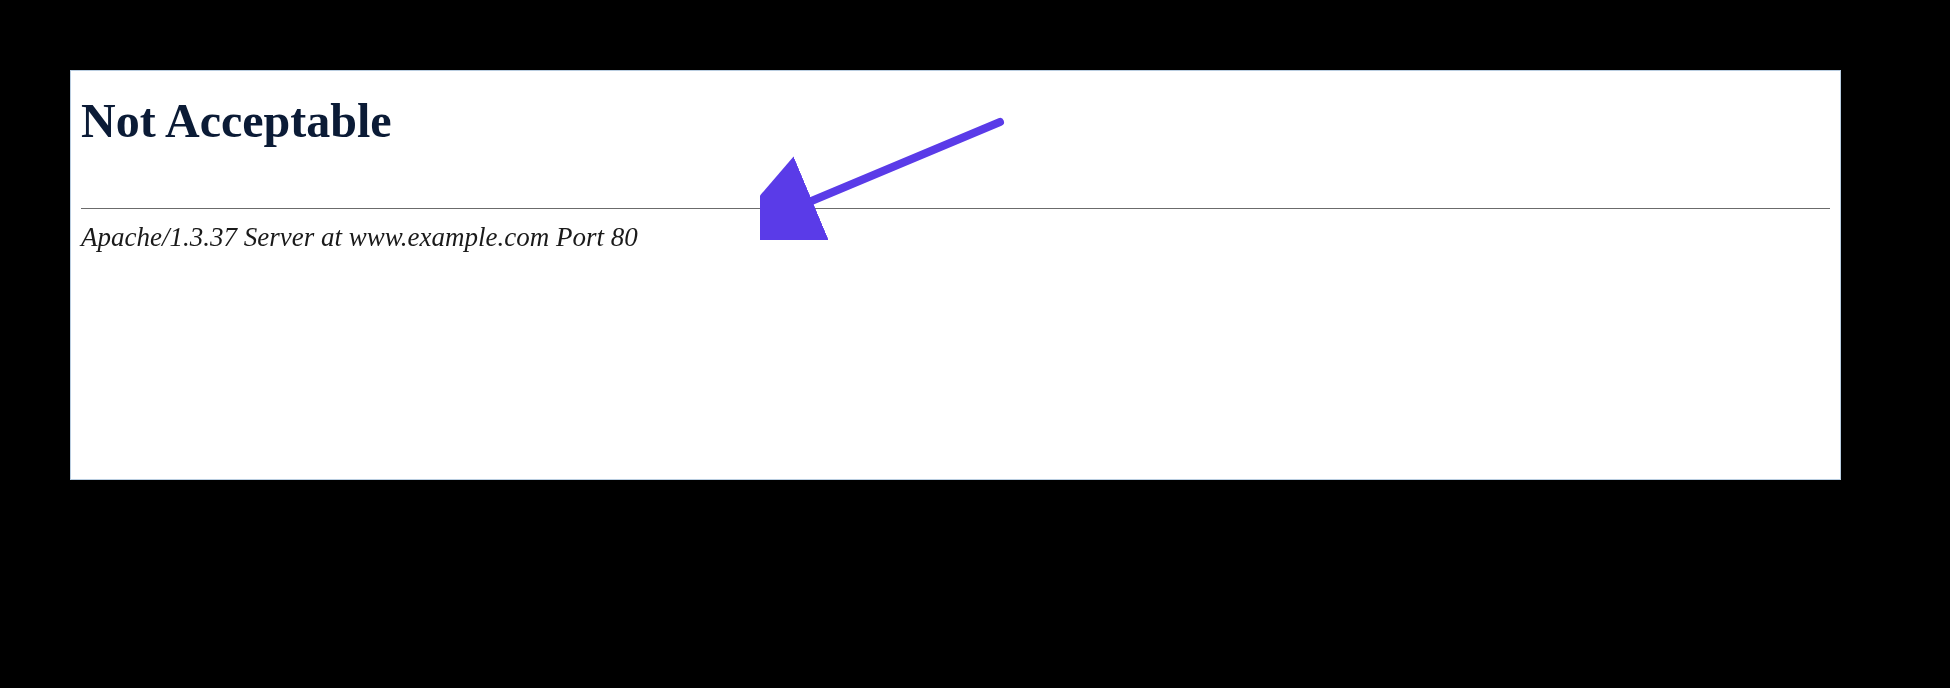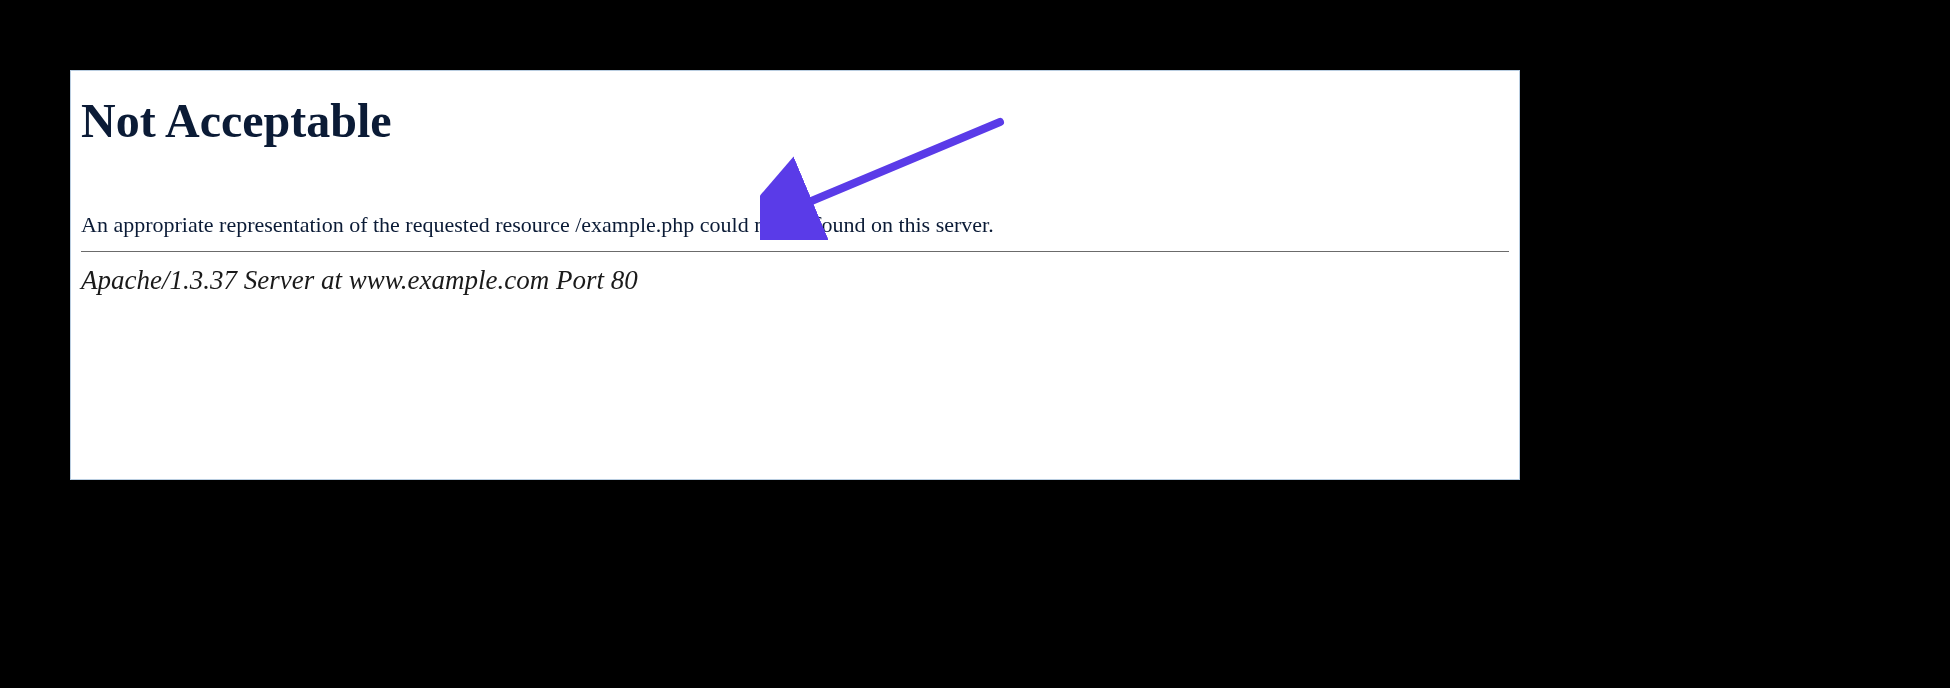--- a/index.html
+++ b/index.html
@@ -11,21 +11,21 @@
       background: #000000;
       width: 1950px;
       height: 688px;
       font-family: "Times New Roman", Times, serif;
       position: relative;
     }
     .error-page {
       position: absolute;
       left: 70px;
       top: 70px;
-      width: 1450px;
+      width: 1771px;
       height: 410px;
       background: #ffffff;
       border: 1px solid #b9cde0;
       padding: 16px 10px;
       color: #0b1b36;
     }
     .page-title {
       font-size: 48px;
       font-weight: bold;
       color: #0b1b36;
@@ -54,21 +54,20 @@
       left: 760px;
       top: 110px;
       pointer-events: none;
     }
   </style>
 </head>
 <body>
 
 <div class="error-page">
   <h1 class="page-title">Not Acceptable</h1>
-  <p class="error-message">An appropriate representation of the requested resource /example.php could not be found on this server.</p>
   <hr class="divider">
   <p class="server-info">Apache/1.3.37 Server at www.example.com Port 80</p>
 </div>
 
 <svg class="annotation-arrow" width="260" height="130" viewBox="0 0 260 130">
   <defs>
     <marker id="arrowhead" markerWidth="12" markerHeight="12" refX="3" refY="6" orient="auto" markerUnits="strokeWidth">
       <path d="M0,0 L0,12 L12,6 z" fill="#5a3be8"></path>
     </marker>
   </defs>

